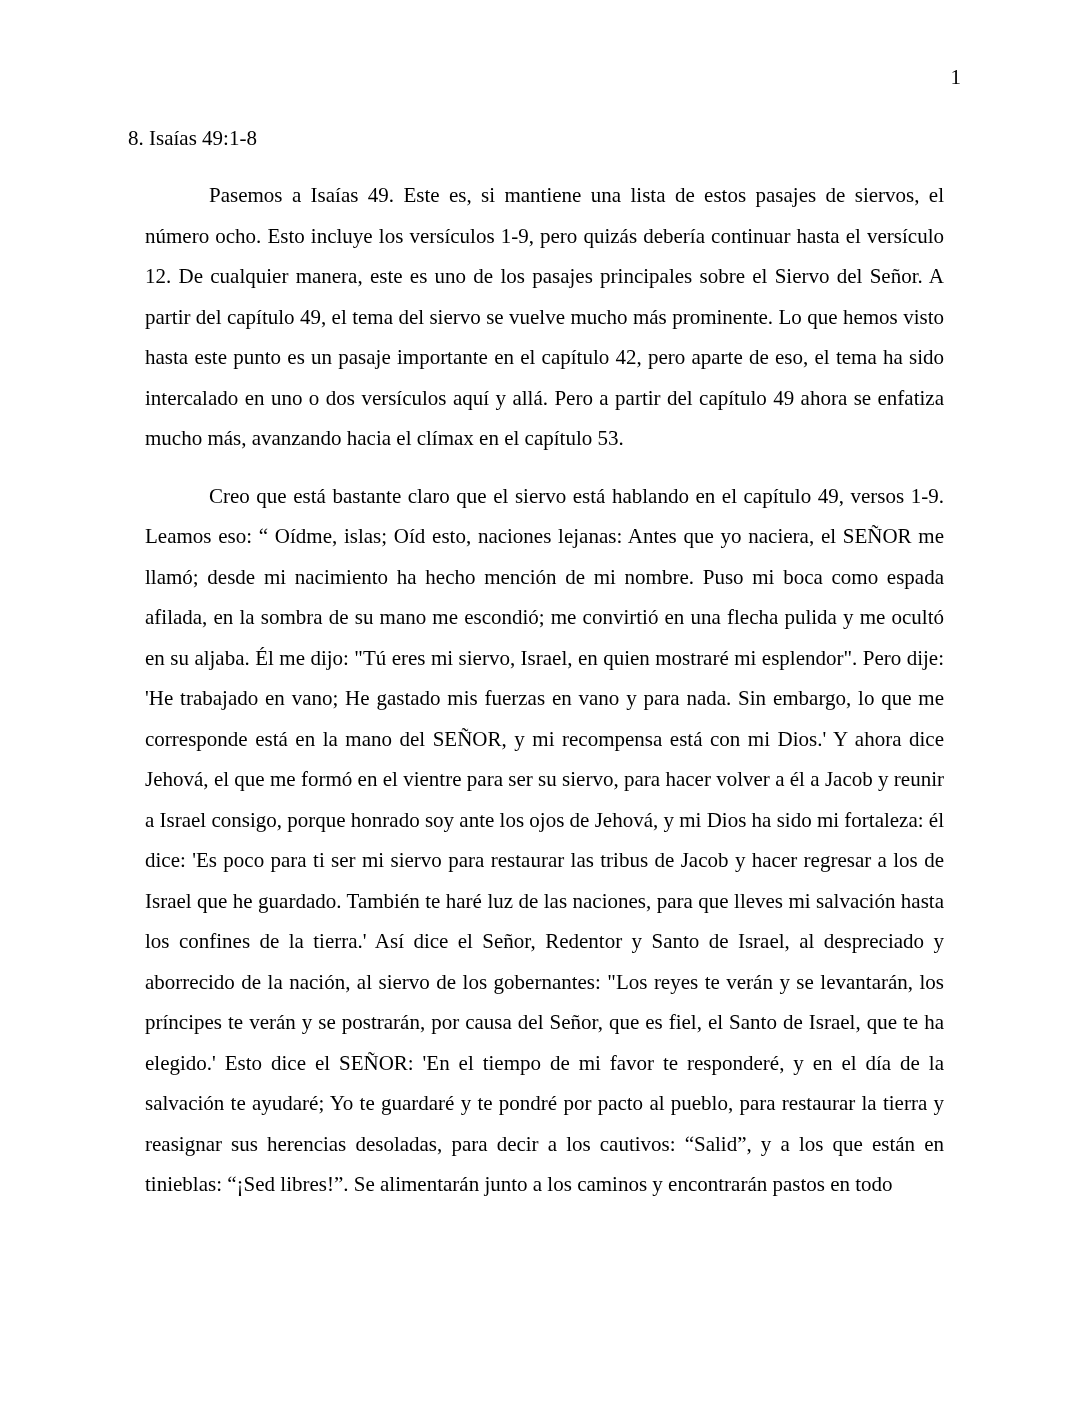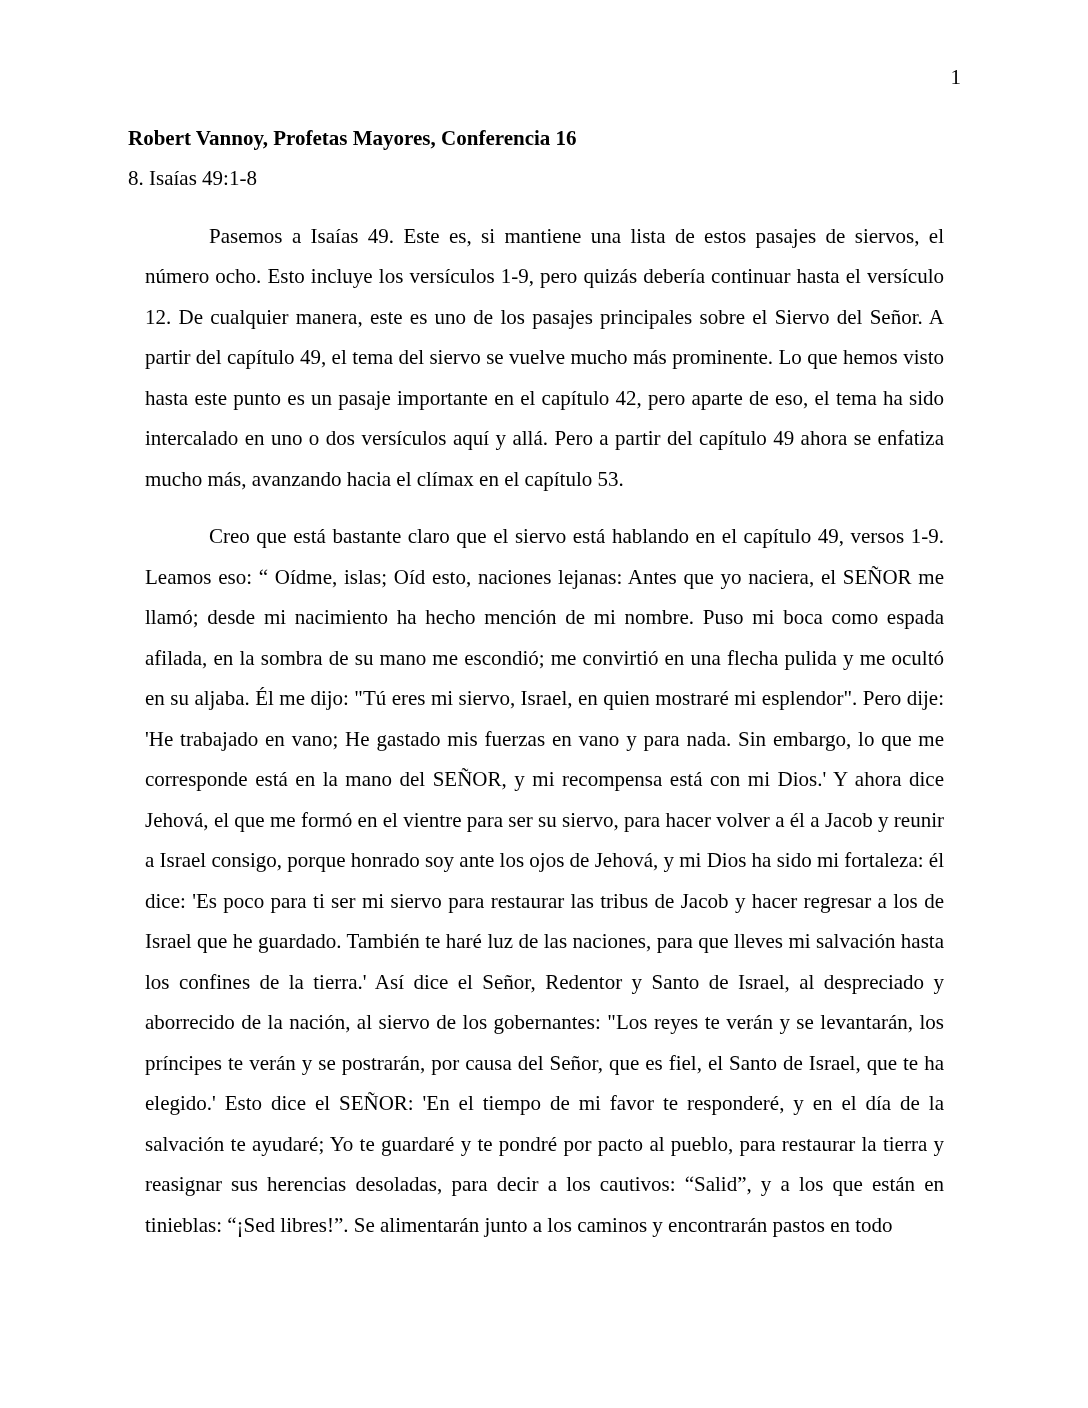--- a/index.html
+++ b/index.html
@@ -39,21 +39,20 @@
     text-indent: 64px;
     text-align: justify;
   }
 </style>
 </head>
 <body>
 
 <div class="page">
   <div class="page-number">1</div>
 
-  <h1 class="title">Robert Vannoy, Profetas Mayores, Conferencia 16</h1>
 
 
   <div class="section-heading">8. Isaías 49:1-8</div>
 
   <p class="body-paragraph">Pasemos a Isaías 49. Este es, si mantiene una lista de estos pasajes de siervos, el número ocho. Esto incluye los versículos 1-9, pero quizás debería continuar hasta el versículo 12. De cualquier manera, este es uno de los pasajes principales sobre el Siervo del Señor. A partir del capítulo 49, el tema del siervo se vuelve mucho más prominente. Lo que hemos visto hasta este punto es un pasaje importante en el capítulo 42, pero aparte de eso, el tema ha sido intercalado en uno o dos versículos aquí y allá. Pero a partir del capítulo 49 ahora se enfatiza mucho más, avanzando hacia el clímax en el capítulo 53.</p>
 
   <p class="body-paragraph">Creo que está bastante claro que el siervo está hablando en el capítulo 49, versos 1-9. Leamos eso: “ Oídme, islas; Oíd esto, naciones lejanas: Antes que yo naciera, el SEÑOR me llamó; desde mi nacimiento ha hecho mención de mi nombre. Puso mi boca como espada afilada, en la sombra de su mano me escondió; me convirtió en una flecha pulida y me ocultó en su aljaba. Él me dijo: "Tú eres mi siervo, Israel, en quien mostraré mi esplendor". Pero dije: 'He trabajado en vano; He gastado mis fuerzas en vano y para nada. Sin embargo, lo que me corresponde está en la mano del SEÑOR, y mi recompensa está con mi Dios.' Y ahora dice Jehová, el que me formó en el vientre para ser su siervo, para hacer volver a él a Jacob y reunir a Israel consigo, porque honrado soy ante los ojos de Jehová, y mi Dios ha sido mi fortaleza: él dice: 'Es poco para ti ser mi siervo para restaurar las tribus de Jacob y hacer regresar a los de Israel que he guardado. También te haré luz de las naciones, para que lleves mi salvación hasta los confines de la tierra.' Así dice el Señor, Redentor y Santo de Israel, al despreciado y aborrecido de la nación, al siervo de los gobernantes: "Los reyes te verán y se levantarán, los príncipes te verán y se postrarán, por causa del Señor, que es fiel, el Santo de Israel, que te ha elegido.' Esto dice el SEÑOR: 'En el tiempo de mi favor te responderé, y en el día de la salvación te ayudaré; Yo te guardaré y te pondré por pacto al pueblo, para restaurar la tierra y reasignar sus herencias desoladas, para decir a los cautivos: “Salid”, y a los que están en tinieblas: “¡Sed libres!”. Se alimentarán junto a los caminos y encontrarán pastos en todo</p>
 </div>
 
 </body></html>

